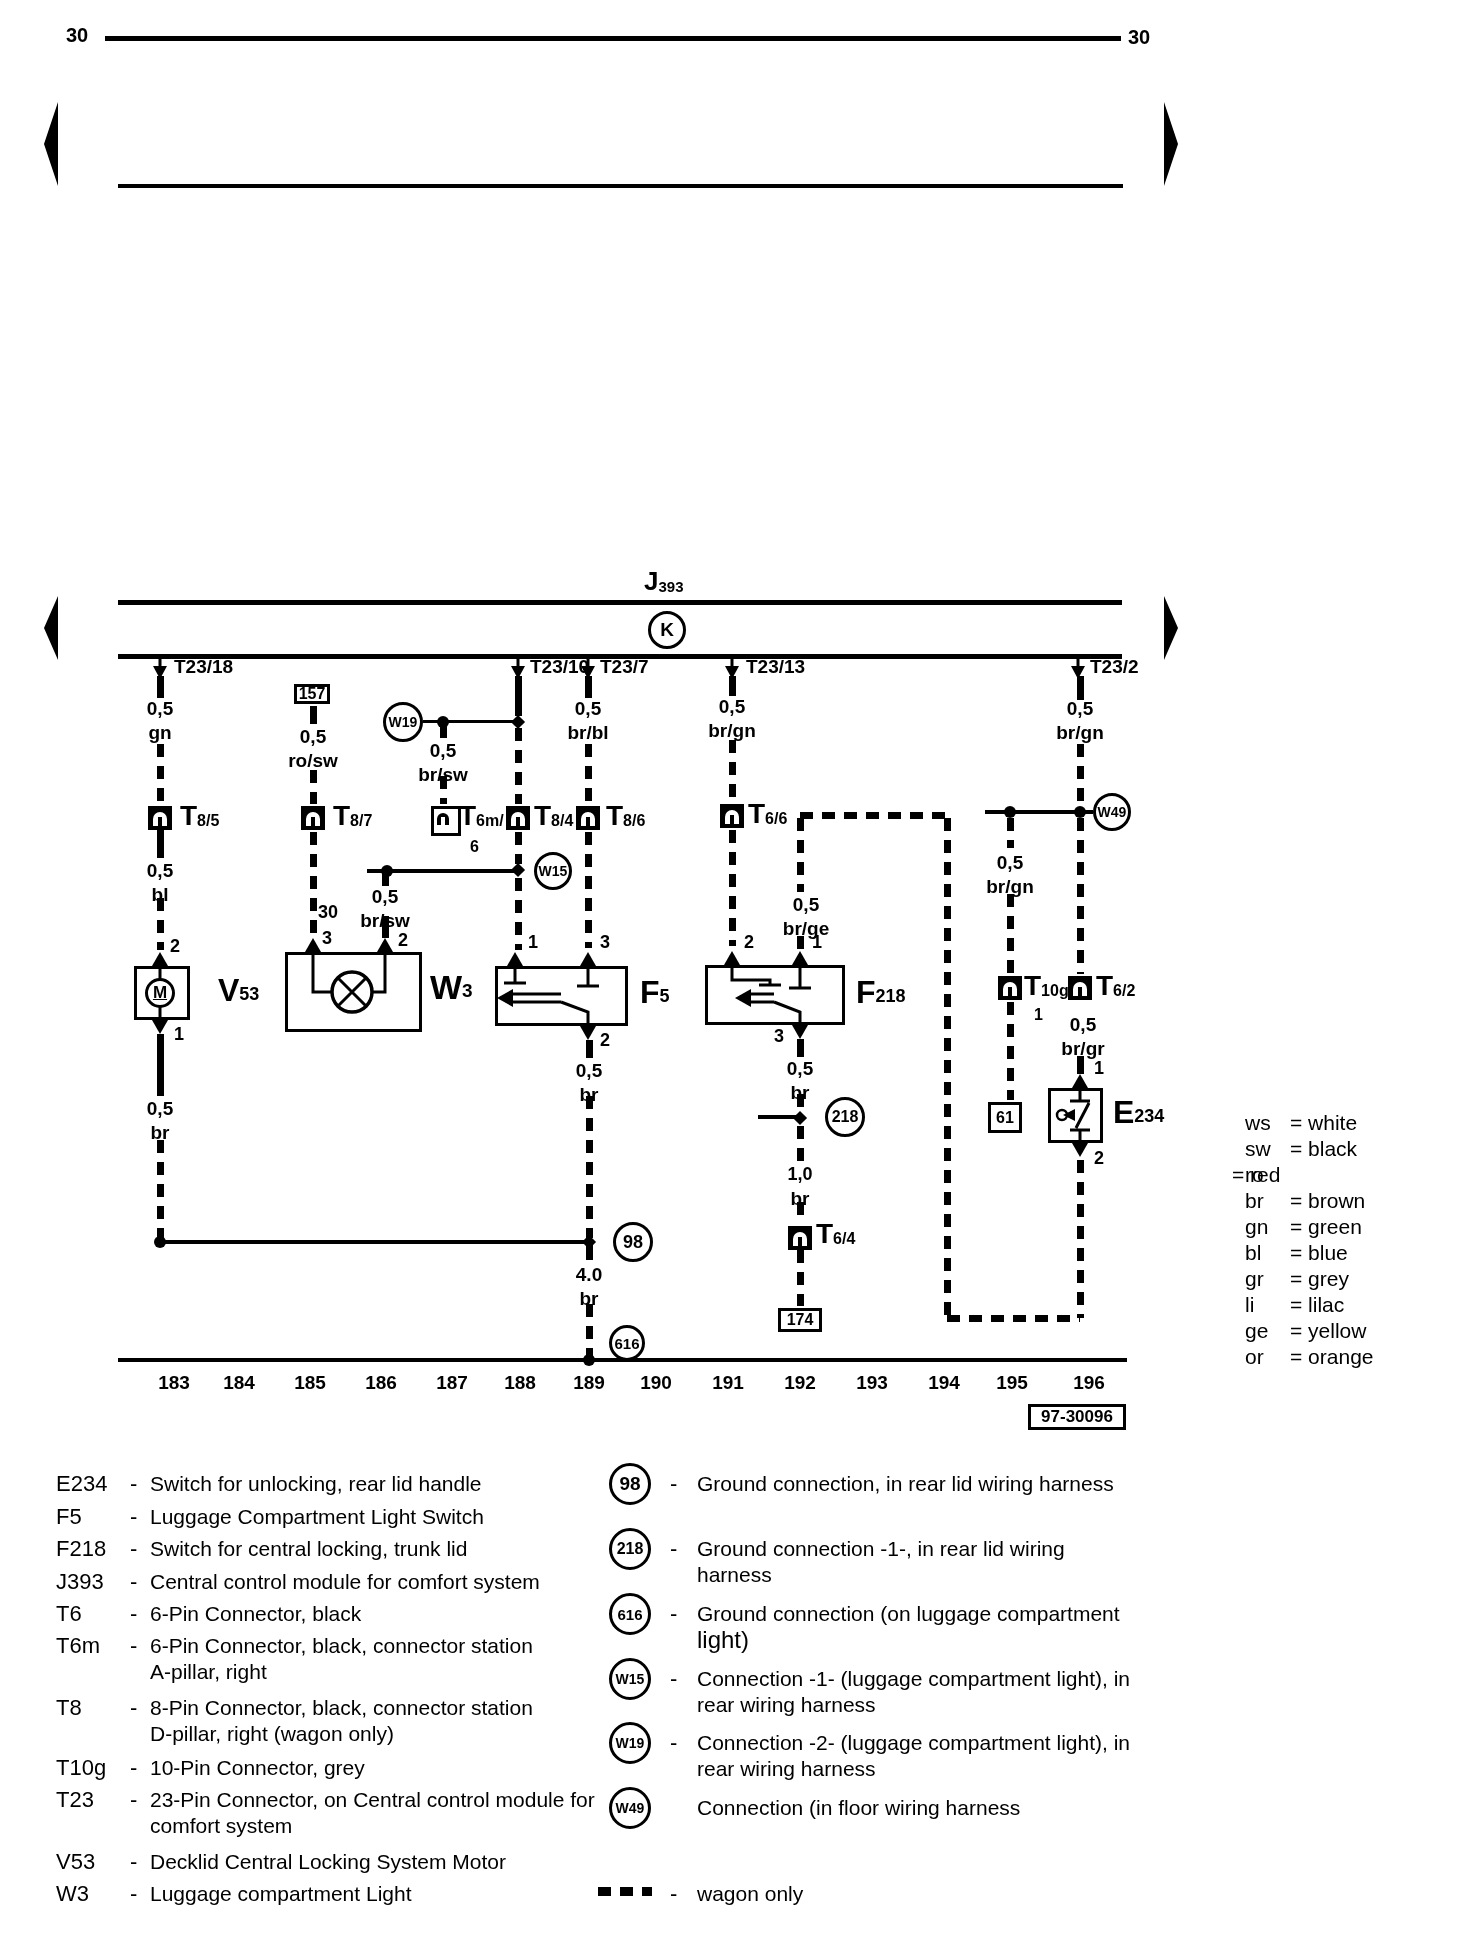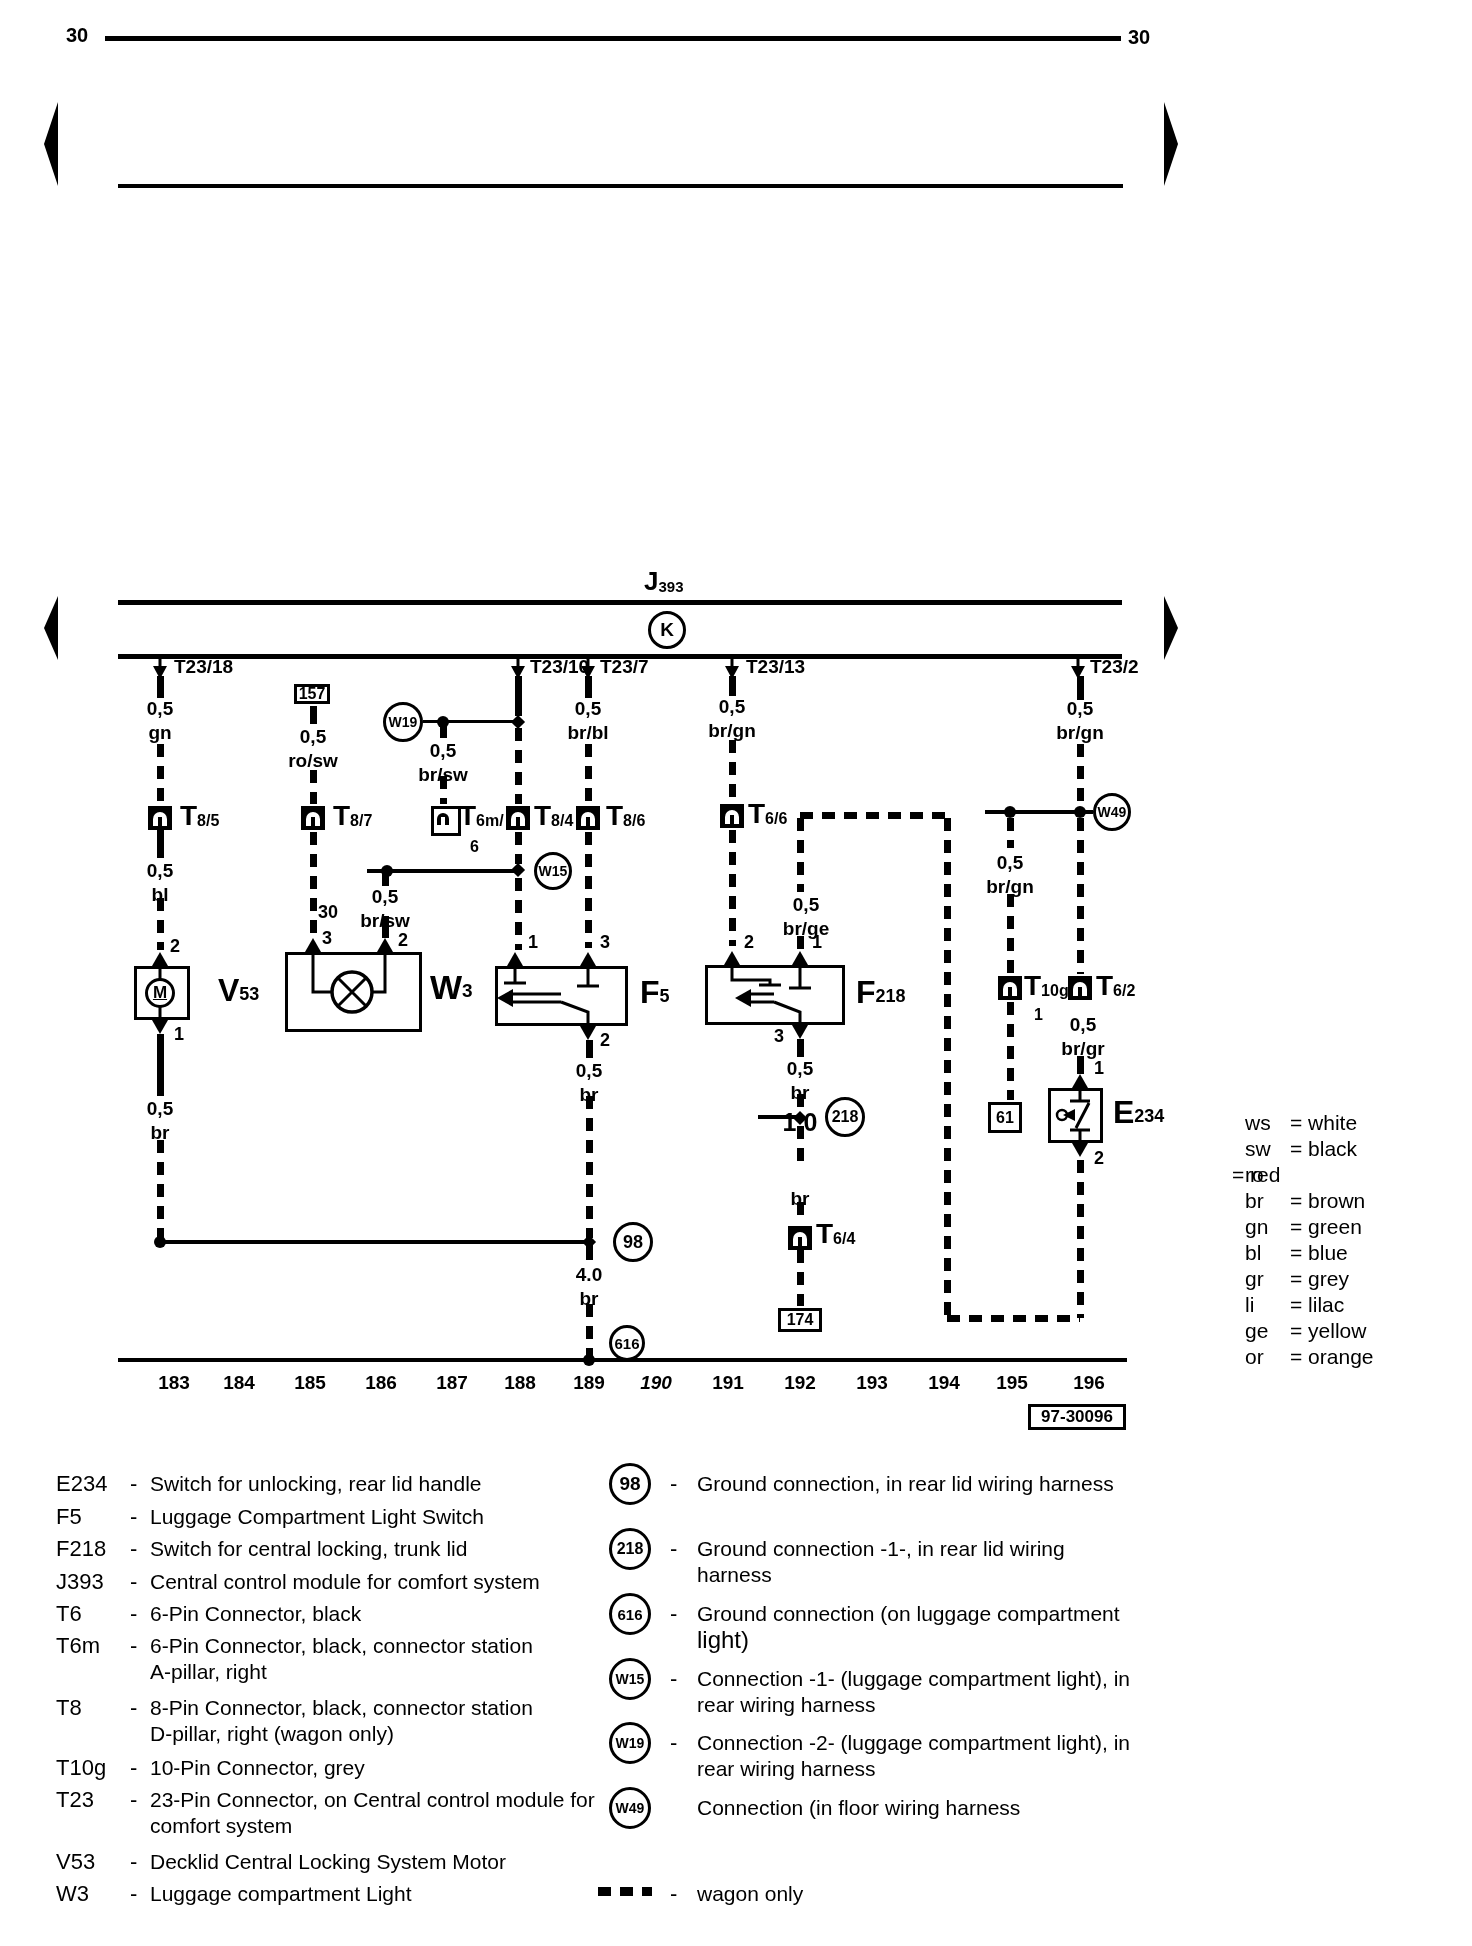--- a/index.html
+++ b/index.html
@@ -188,21 +188,21 @@
     <div class="lb c" style="left: 589px; top: 1060px; font-size: 19px;">0,5</div>
     <div class="lb c" style="left: 589px; top: 1084px; font-size: 19px;">br</div>
     <div class="lb c" style="left: 589px; top: 1264px; font-size: 19px;">4.0</div>
     <div class="lb c" style="left: 589px; top: 1288px; font-size: 19px;">br</div>
     <div class="lb c" style="left: 732px; top: 696px; font-size: 19px;">0,5</div>
     <div class="lb c" style="left: 732px; top: 720px; font-size: 19px;">br/gn</div>
     <div class="lb c" style="left: 806px; top: 894px; font-size: 19px;">0,5</div>
     <div class="lb c" style="left: 806px; top: 918px; font-size: 19px;">br/ge</div>
     <div class="lb c" style="left: 800px; top: 1058px; font-size: 19px;">0,5</div>
     <div class="lb c" style="left: 800px; top: 1082px; font-size: 19px;">br</div>
-    <div class="lb c" style="left: 800px; top: 1108px; font-size: 25px; text-align: center;">1,0</div>
+    <div class="lb c" style="left: 800px; top: 1164px; font-size: 18px; text-align: center;">1,0</div>
     <div class="lb c" style="left: 800px; top: 1188px; font-size: 19px;">br</div>
     <div class="lb c" style="left: 1010px; top: 852px; font-size: 19px;">0,5</div>
     <div class="lb c" style="left: 1010px; top: 876px; font-size: 19px;">br/gn</div>
     <div class="lb c" style="left: 1080px; top: 698px; font-size: 19px;">0,5</div>
     <div class="lb c" style="left: 1080px; top: 722px; font-size: 19px;">br/gn</div>
     <div class="lb c" style="left: 1083px; top: 1014px; font-size: 19px;">0,5</div>
     <div class="lb c" style="left: 1083px; top: 1038px; font-size: 19px;">br/gr</div>
     <div class="lb" style="left: 170px; top: 936px; font-size: 18px;">2</div>
     <div class="lb" style="left: 174px; top: 1024px; font-size: 18px;">1</div>
     <div class="lb" style="left: 318px; top: 902px; font-size: 18px;">30</div>
@@ -218,21 +218,21 @@
     <div class="lb" style="left: 1094px; top: 1148px; font-size: 18px;">2</div>
     <div class="lb" style="left: 470px; top: 838px; font-size: 16px;">6</div>
     <div class="lb" style="left: 1034px; top: 1006px; font-size: 16px;">1</div>
     <div class="lb c" style="left: 174px; top: 1372px; font-size: 19px;">183</div>
     <div class="lb c" style="left: 239px; top: 1372px; font-size: 19px;">184</div>
     <div class="lb c" style="left: 310px; top: 1372px; font-size: 19px;">185</div>
     <div class="lb c" style="left: 381px; top: 1372px; font-size: 19px;">186</div>
     <div class="lb c" style="left: 452px; top: 1372px; font-size: 19px;">187</div>
     <div class="lb c" style="left: 520px; top: 1372px; font-size: 19px;">188</div>
     <div class="lb c" style="left: 589px; top: 1372px; font-size: 19px;">189</div>
-    <div class="lb c" style="left: 656px; top: 1372px; font-size: 19px; font-style: italic;">190</div>
+    <div class="lb c" style="left: 656px; top: 1372px; font-size: 19px;">190</div>
     <div class="lb c" style="left: 728px; top: 1372px; font-size: 19px;">191</div>
     <div class="lb c" style="left: 800px; top: 1372px; font-size: 19px;">192</div>
     <div class="lb c" style="left: 872px; top: 1372px; font-size: 19px;">193</div>
     <div class="lb c" style="left: 944px; top: 1372px; font-size: 19px;">194</div>
     <div class="lb c" style="left: 1012px; top: 1372px; font-size: 19px;">195</div>
     <div class="lb c" style="left: 1089px; top: 1372px; font-size: 19px;">196</div>
     <div class="cl" style="left: 644px; top: 568px;">
       <span style="font-size: 26px;">J</span>
       <span class="s" style="font-size: 15px;">393</span>
     </div>

